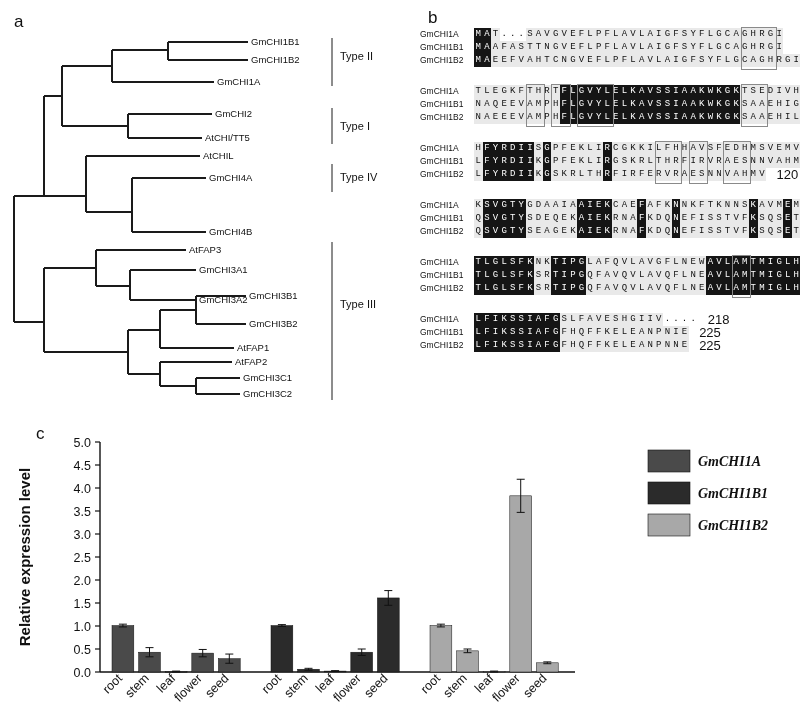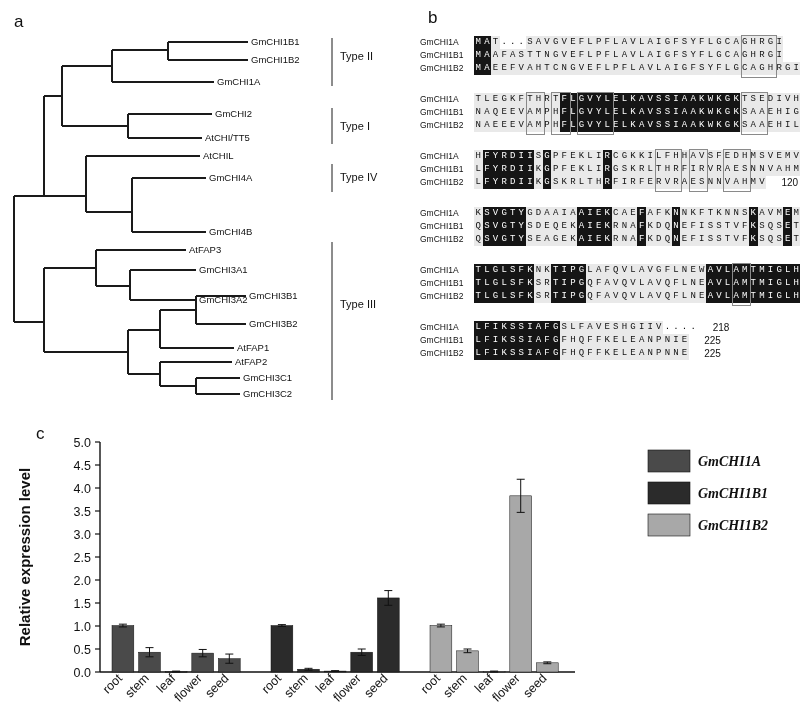--- a/index.html
+++ b/index.html
@@ -13,21 +13,21 @@
   .scale-text{font-size:8px;fill:#111;font-family:"Liberation Sans",sans-serif;}
   
   #panel-b{position:absolute;left:404px;top:0;width:396px;height:420px;}
   .aln-block{position:relative;margin-bottom:9px;height:48px;}
   .aln-row{height:13px;line-height:13px;white-space:nowrap;font-family:"Liberation Mono",monospace;font-size:9px;}
   .aln-name{display:inline-block;width:54px;color:#111;font-family:"Liberation Sans",sans-serif;font-size:8.5px;vertical-align:top;}
   .aln-seq{display:inline-block;vertical-align:top;letter-spacing:0px;}
   .aln-seq span{display:inline-block;width:8.6px;text-align:center;}
   .aln-seq span.h{background:#151515;color:#ffffff;}
   .aln-seq span.n{background:#e9e9e9;color:#111;}
-  .aln-num{display:inline-block;width:26px;text-align:right;color:#111;font-family:"Liberation Sans",sans-serif;font-size:10px;vertical-align:top;margin-left:6px;}
+  .aln-num{display:inline-block;width:26px;text-align:right;color:#111;font-family:"Liberation Sans",sans-serif;font-size:13px;vertical-align:top;margin-left:6px;}
   .aln-boxes{position:absolute;top:0;left:54px;height:42px;pointer-events:none;}
   .aln-box{position:absolute;border:1.2px solid #8a8a8a;top:-1px;height:41px;}
   
   #panel-c{position:absolute;left:0;top:420px;width:800px;height:301px;}
   #chart-svg{position:absolute;left:0;top:0;}
   .ylab{font-size:15px;fill:#111;font-family:"Liberation Sans",sans-serif;font-weight:bold;}
   .ytick{font-size:12.5px;fill:#111;font-family:"Liberation Sans",sans-serif;}
   .xtick{font-size:12.5px;fill:#111;font-family:"Liberation Sans",sans-serif;}
   .legend-text{font-size:14px;fill:#111;font-family:"Liberation Serif",serif;font-weight:bold;font-style:italic;}
 </style>
@@ -146,21 +146,21 @@
 
     <text class="tree-type-label" x="340" y="60">Type II</text>
     <text class="tree-type-label" x="340" y="130">Type I</text>
     <text class="tree-type-label" x="340" y="181">Type IV</text>
     <text class="tree-type-label" x="340" y="308">Type III</text>
     <text class="scale-text" x="60" y="474">0.2</text>
   </svg>
 </div>
 
 <div class="panel-label" style="left:428px;top:8px;">b</div>
-<div id="panel-b" style="padding-top:36px;padding-left:16px;box-sizing:border-box;">
+<div id="panel-b" style="padding-top:28px;padding-left:16px;box-sizing:border-box;">
   <div id="aln-container">
       <div class="aln-block">
         <div class="aln-row"><span class="aln-name">GmCHI1A</span><span class="aln-seq"><span class="h">M</span><span class="h">A</span><span class="n">T</span><span class="">.</span><span class="">.</span><span class="">.</span><span class="n">S</span><span class="n">A</span><span class="n">V</span><span class="n">G</span><span class="n">V</span><span class="n">E</span><span class="n">F</span><span class="n">L</span><span class="n">P</span><span class="n">F</span><span class="n">L</span><span class="n">A</span><span class="n">V</span><span class="n">L</span><span class="n">A</span><span class="n">I</span><span class="n">G</span><span class="n">F</span><span class="n">S</span><span class="n">Y</span><span class="n">F</span><span class="n">L</span><span class="n">G</span><span class="n">C</span><span class="n">A</span><span class="n">G</span><span class="n">H</span><span class="n">R</span><span class="n">G</span><span class="n">I</span></span><span class="aln-num">37</span></div>
         <div class="aln-row"><span class="aln-name">GmCHI1B1</span><span class="aln-seq"><span class="h">M</span><span class="h">A</span><span class="n">A</span><span class="n">F</span><span class="n">A</span><span class="n">S</span><span class="n">T</span><span class="n">T</span><span class="n">N</span><span class="n">G</span><span class="n">V</span><span class="n">E</span><span class="n">F</span><span class="n">L</span><span class="n">P</span><span class="n">F</span><span class="n">L</span><span class="n">A</span><span class="n">V</span><span class="n">L</span><span class="n">A</span><span class="n">I</span><span class="n">G</span><span class="n">F</span><span class="n">S</span><span class="n">Y</span><span class="n">F</span><span class="n">L</span><span class="n">G</span><span class="n">C</span><span class="n">A</span><span class="n">G</span><span class="n">H</span><span class="n">R</span><span class="n">G</span><span class="n">I</span></span><span class="aln-num">40</span></div>
         <div class="aln-row"><span class="aln-name">GmCHI1B2</span><span class="aln-seq"><span class="h">M</span><span class="h">A</span><span class="n">E</span><span class="n">E</span><span class="n">F</span><span class="n">V</span><span class="n">A</span><span class="n">H</span><span class="n">T</span><span class="n">C</span><span class="n">N</span><span class="n">G</span><span class="n">V</span><span class="n">E</span><span class="n">F</span><span class="n">L</span><span class="n">P</span><span class="n">F</span><span class="n">L</span><span class="n">A</span><span class="n">V</span><span class="n">L</span><span class="n">A</span><span class="n">I</span><span class="n">G</span><span class="n">F</span><span class="n">S</span><span class="n">Y</span><span class="n">F</span><span class="n">L</span><span class="n">G</span><span class="n">C</span><span class="n">A</span><span class="n">G</span><span class="n">H</span><span class="n">R</span><span class="n">G</span><span class="n">I</span></span></div>
         <div class="aln-boxes">
           <div class="aln-box" style="left: 266.6px; width: 34.4px;"></div>
         </div>
       </div>
       <div class="aln-block">

